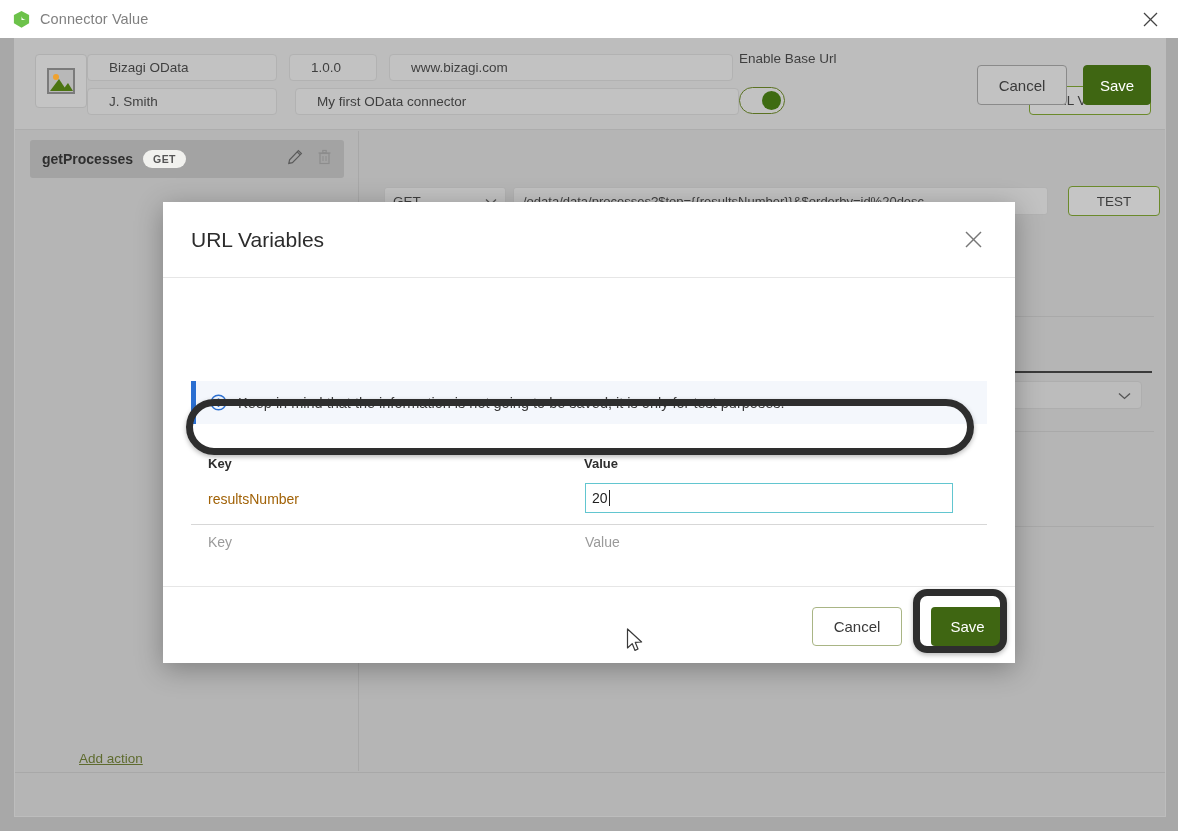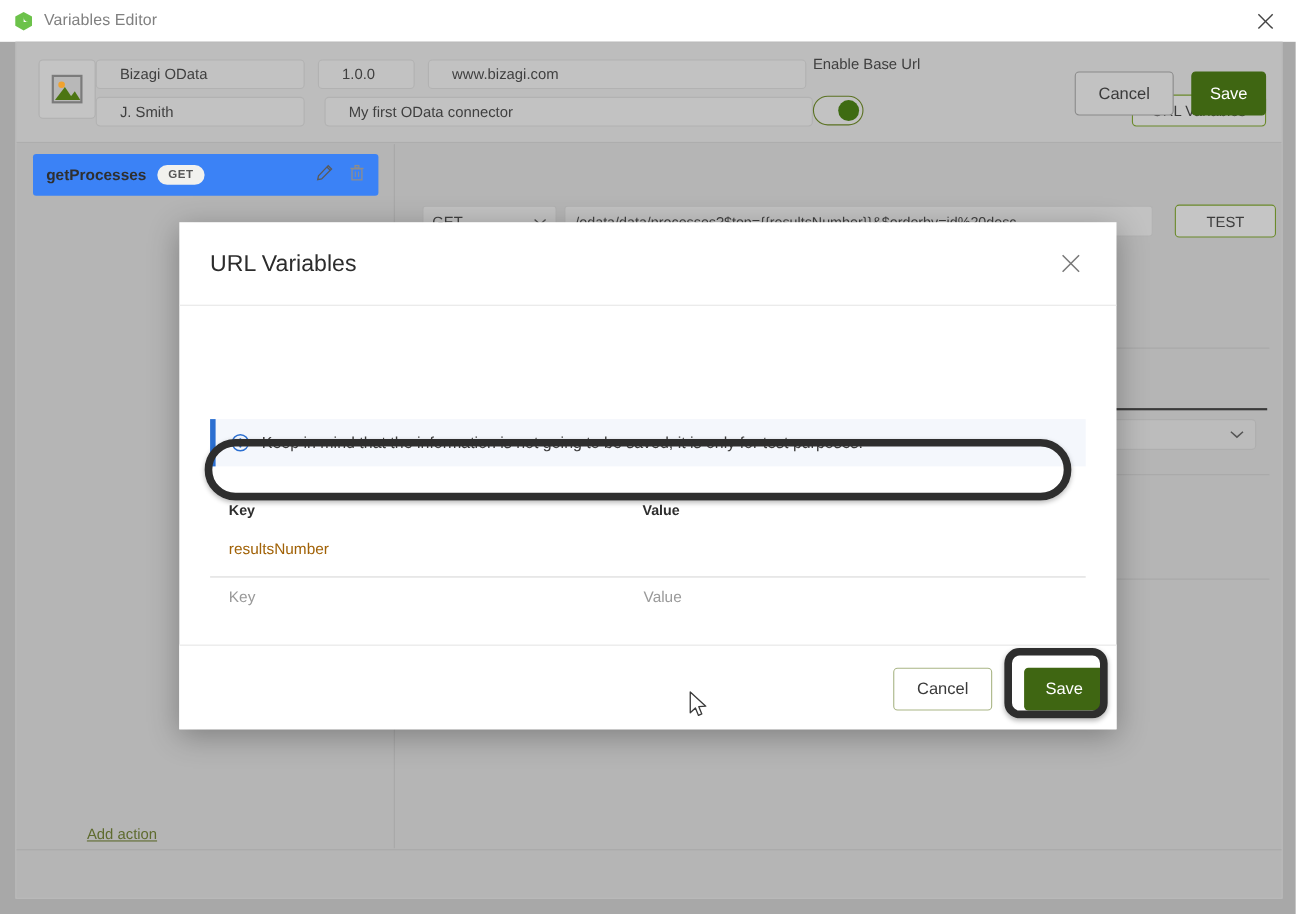--- a/index.html
+++ b/index.html
@@ -117,21 +117,21 @@
   
   .left-col {
     position: absolute; left: 0; top: 92px;
     width: 344px; height: 640px;
     background: #b5b5b5;
     border-right: 1px solid #a8a8a8;
   }
   .action-card {
     position: absolute; left: 15px; top: 9px;
     width: 314px; height: 38px;
-    background: #3b82f6;
+    background: #a3a3a3;
     border-radius: 3px;
     display: flex; align-items: center;
     padding: 0 12px;
   }
   .action-name { font-size: 14px; color: #2f2f2f; font-weight: 600; }
   .action-verb {
     margin-left: 10px;
     background: #f1f1ee;
     color: #555;
     font-size: 10.5px;
@@ -348,21 +348,21 @@
 
 <div id="app">
 
   <div class="titlebar">
     <span class="logo-wrap">
       <svg width="19" height="19" viewBox="0 0 20 20">
         <path d="M10 1 L18 5.2 L18 14 L10 18.6 L2 14 L2 5.2 Z" fill="#6cc24a"></path>
         <path d="M10 5.4 L10 10.6 L14.6 10.6 A4.7 4.7 0 0 1 10 5.4 Z" fill="#ffffff"></path>
       </svg>
     </span>
-    <span class="title-text">Variables Editor</span>
+    <span class="title-text">Connector Value</span>
     <span class="titlebar-spacer"></span>
     <span class="win-close">
       <svg width="15" height="15" viewBox="0 0 15 15">
         <line x1="1" y1="1" x2="14" y2="14" stroke="#444" stroke-width="1.3"></line>
         <line x1="14" y1="1" x2="1" y2="14" stroke="#444" stroke-width="1.3"></line>
       </svg>
     </span>
   </div>
 
   <div class="body-area">
@@ -469,20 +469,24 @@
           </svg>
         </span>
         <span class="info-txt">Keep in mind that the information is not going to be saved, it is only for test purposes.</span>
       </div>
 
       <div class="col-head" id="head-key">Key</div>
       <div class="col-head" id="head-value">Value</div>
 
       <div class="var-row">
         <span class="var-key">resultsNumber</span>
+        <span class="var-val-input">
+          <span>20</span>
+            <span class="caret"></span>
+        </span>
       </div>
 
       <div class="placeholder-row">
         <span class="ph" id="ph-key">Key</span>
         <span class="ph" id="ph-value">Value</span>
       </div>
     </div>
 
     <div class="modal-footer">
       <div id="modal-cancel">Cancel</div>

